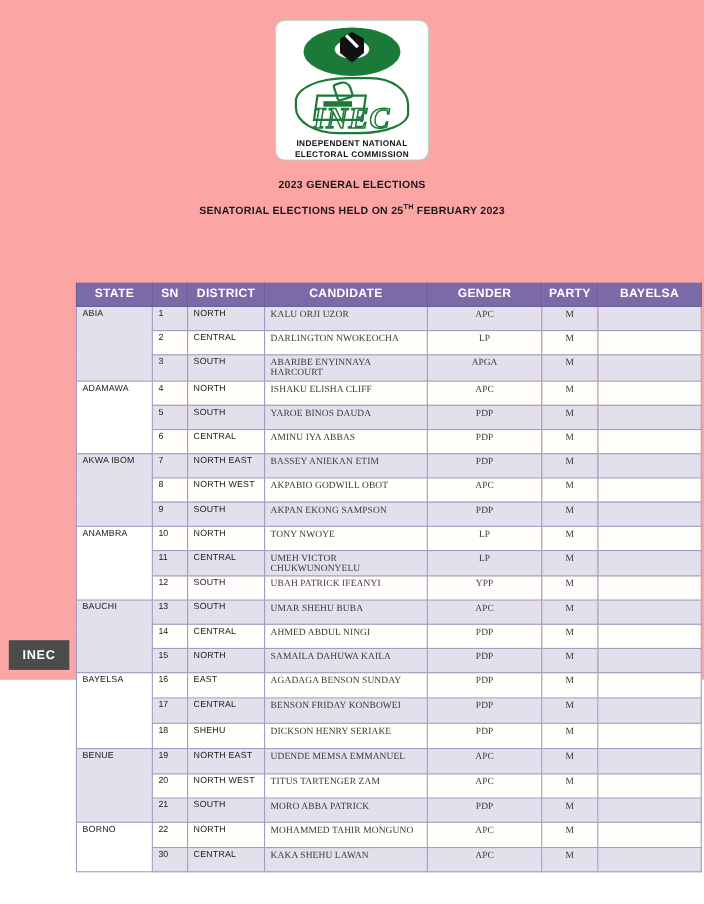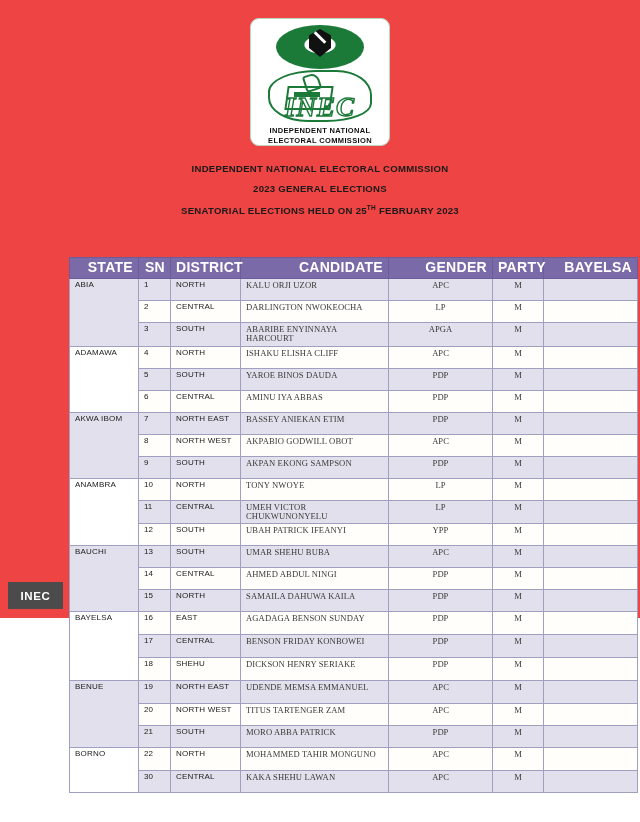--- a/index.html
+++ b/index.html
@@ -6,21 +6,21 @@
   html, body {
     margin: 0; padding: 0;
     width: 640px; height: 822px;
     background: #ffffff;
     font-family: "Liberation Sans", sans-serif;
     overflow: hidden;
   }
   #page {
     position: relative;
     width: 640px; height: 618px;
-    background: #ef4444;
+    background: #fca5a5;
   }
 
   
   .logo-wrap {
     position: absolute;
     left: 0; right: 0; top: 18px;
     display: flex; justify-content: center;
   }
   .logo-box {
     width: 140px; height: 128px;
@@ -137,24 +137,24 @@
   table.senators td {
     border: 1px solid #9f9fc0;
     padding: 2px 5px;
     vertical-align: top;
     line-height: 1.08;
   }
   table.senators thead th {
     background: #7b6aa8;
     color: #ffffff;
     font-family: "Liberation Sans", sans-serif;
-    font-size: 14px;
+    font-size: 11px;
     font-weight: 700;
     letter-spacing: 0.3px;
-    text-align: right;
+    text-align: center;
     height: 21px;
     vertical-align: middle;
     border-color: #6d5c9a;
   }
   
   col.c-state   { width: 69px; }
   col.c-sn      { width: 32px; }
   col.c-district{ width: 70px; }
   col.c-cand    { width: 148px; }
   col.c-gender  { width: 104px; }
@@ -240,21 +240,20 @@
         <div class="inec-script">INEC</div>
       </div>
       <div class="logo-caption">
         <div>INDEPENDENT NATIONAL</div>
         <div>ELECTORAL COMMISSION</div>
       </div>
     </div>
   </div>
 
   <div class="titles">
-    <div class="title-line">INDEPENDENT NATIONAL ELECTORAL COMMISSION</div>
     <div class="title-line">2023 GENERAL ELECTIONS</div>
     <div class="title-line gap-top"><span>SENATORIAL ELECTIONS HELD ON 25</span><sup>TH</sup><span> FEBRUARY 2023</span></div>
   </div>
 
   <div class="table-wrap">
     <table class="senators">
       <colgroup>
         <col class="c-state">
           <col class="c-sn">
           <col class="c-district">

